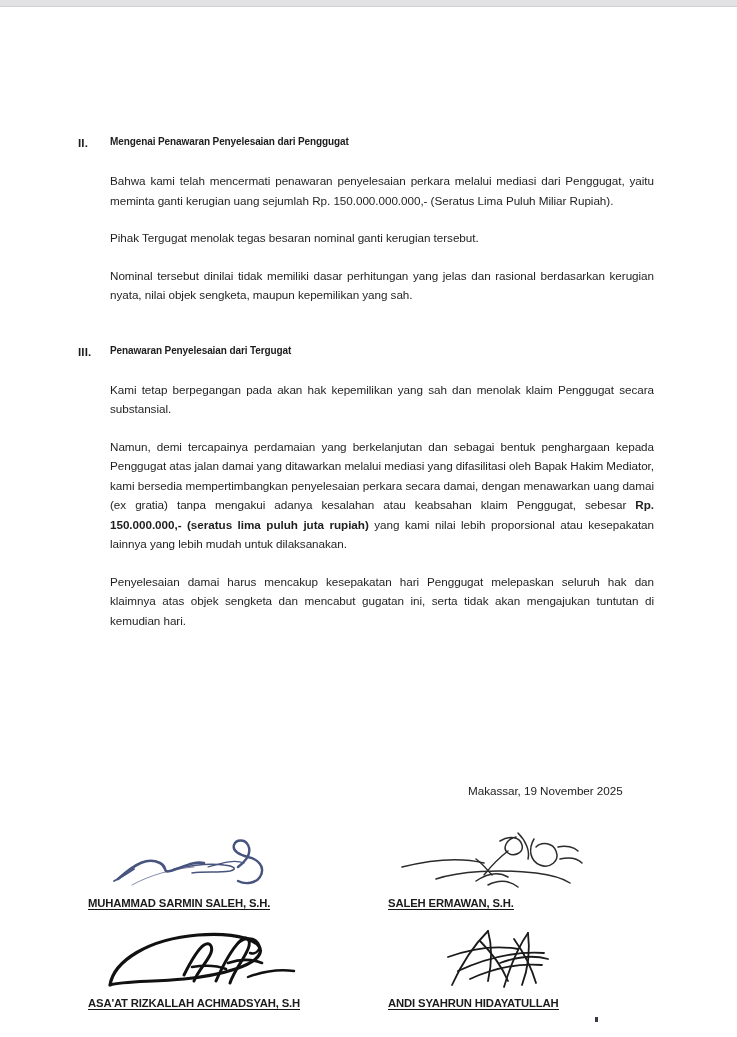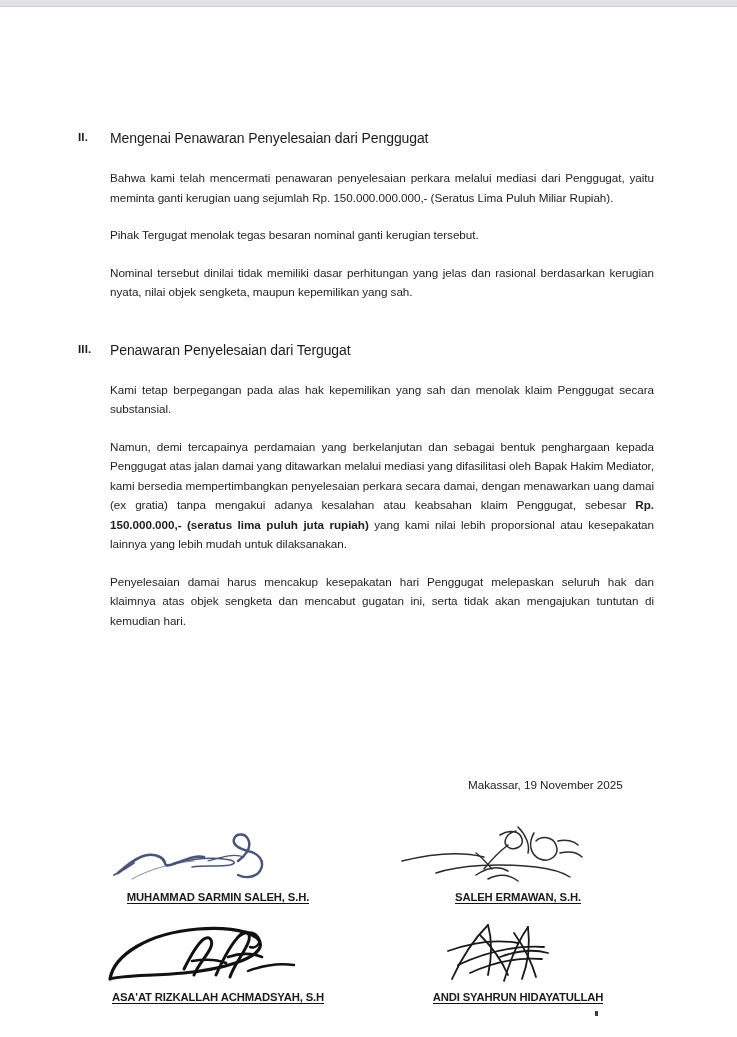--- a/index.html
+++ b/index.html
@@ -19,21 +19,21 @@
     position: absolute;
     top: 0; left: 0;
     width: 737px;
     height: 7px;
     background: #e2e2e4;
     border-bottom: 1px solid #d2d2d4;
     box-sizing: border-box;
   }
   .page {
     position: absolute;
-    top: 18px; left: 0;
+    top: 24px; left: 0;
     width: 737px;
     height: 789px;
     background: #ffffff;
   }
   .content {
     position: absolute;
     left: 78px;
     top: 112px;
     width: 576px;
   }
@@ -45,22 +45,22 @@
     margin-bottom: 2px;
   }
   .sec-num {
     font-weight: bold;
     font-size: 11.6px;
     width: 32px;
     flex: 0 0 32px;
     letter-spacing: 0.1px;
   }
   .sec-title {
-    font-weight: normal;
-    font-size: 14px;
+    font-weight: bold;
+    font-size: 10px;
     letter-spacing: -0.1px;
   }
 
   
   .para {
     margin-left: 32px;
     width: 544px;
     font-size: 11.7px;
     line-height: 19.5px;
     text-align: justify;
@@ -100,21 +100,21 @@
     position: absolute;
     left: 0; top: 0;
     width: 260px;
     height: 68px;
     overflow: visible;
   }
   .sig-name {
     position: absolute;
     bottom: 0;
     width: 260px;
-    text-align: center;
+    text-align: left;
     font-size: 11.3px;
     font-weight: bold;
     letter-spacing: -0.15px;
     white-space: nowrap;
   }
   .sig-name span {
     border-bottom: 1.4px solid #141414;
     padding-bottom: 0px;
   }
   .dot-artifact {
@@ -151,21 +151,21 @@
     <div class="gap-md"></div>
 
     <div class="gap-sec"></div>
 
     <div class="section">
       <div class="sec-num">III.</div>
       <div class="sec-title">Penawaran Penyelesaian dari Tergugat</div>
     </div>
     <div class="gap-lg"></div>
 
-    <div class="para">Kami tetap berpegangan pada alas hak kepemilikan yang sah dan menolak klaim Penggugat secara substansial.</div>
+    <div class="para">Kami tetap berpegangan pada akan hak kepemilikan yang sah dan menolak klaim Penggugat secara substansial.</div>
     <div class="gap-md"></div>
 
     <div class="para"><span>Namun, demi tercapainya perdamaian yang berkelanjutan dan sebagai bentuk penghargaan kepada Penggugat atas jalan damai yang ditawarkan melalui mediasi yang difasilitasi oleh Bapak Hakim Mediator, kami bersedia mempertimbangkan penyelesaian perkara secara damai, dengan menawarkan uang damai (ex gratia) tanpa mengakui adanya kesalahan atau keabsahan klaim Penggugat, sebesar </span><b class="strong">Rp. 150.000.000,- (seratus lima puluh juta rupiah)</b><span> yang kami nilai lebih proporsional atau kesepakatan lainnya yang lebih mudah untuk dilaksanakan.</span></div>
     <div class="gap-md"></div>
 
     <div class="para">Penyelesaian damai harus mencakup kesepakatan hari Penggugat melepaskan seluruh hak dan klaimnya atas objek sengketa dan mencabut gugatan ini, serta tidak akan mengajukan tuntutan di kemudian hari.</div>
     <div class="gap-md"></div>
 
 
   </div>

